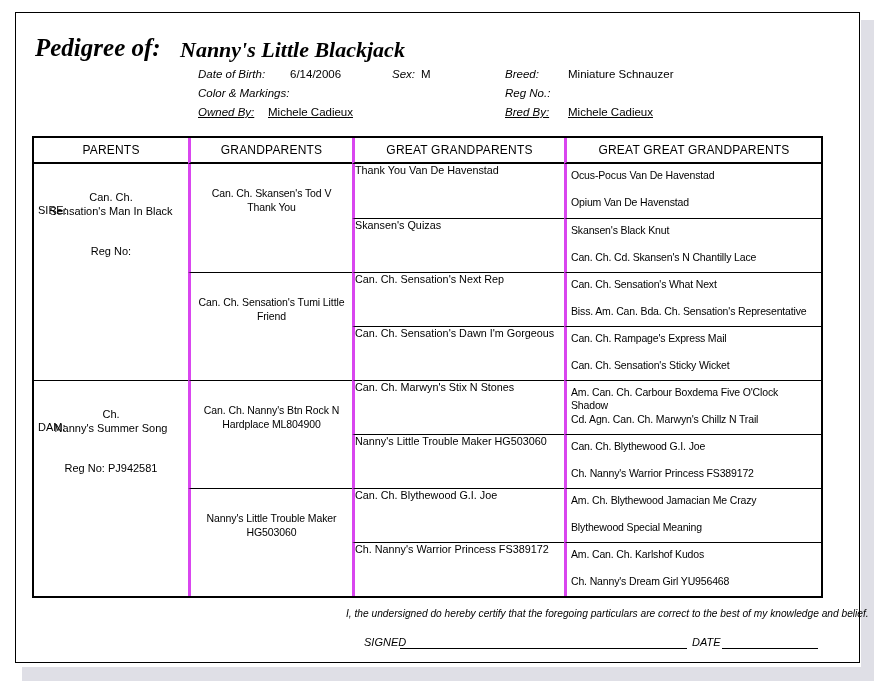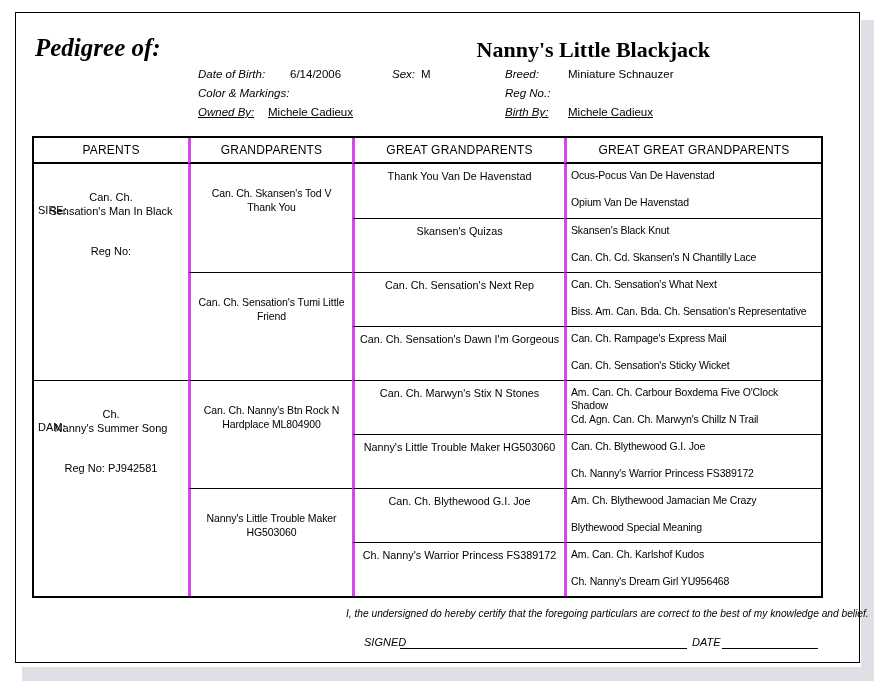--- a/index.html
+++ b/index.html
@@ -4,22 +4,22 @@
 <style>
   html,body{margin:0;padding:0;background:#ffffff;}
   .screen{position:relative;width:874px;height:681px;background:#ffffff;overflow:hidden;
           font-family:"Liberation Sans",sans-serif;color:#000;}
   .shadow-right{position:absolute;left:861px;top:20px;width:13px;height:661px;background:#dfdfe6;}
   .shadow-bottom{position:absolute;left:22px;top:667px;width:852px;height:14px;background:#dfdfe6;}
   .page-border{position:absolute;left:15px;top:12px;width:843px;height:649px;border:1px solid #000;}
 
   .pedigree-of{position:absolute;left:35px;top:34px;font-family:"Liberation Serif",serif;
                font-style:italic;font-weight:bold;font-size:25px;}
-  .doc-title{position:absolute;left:180px;top:37px;width:530px;text-align:right;
-             font-family:"Liberation Serif",serif;font-weight:bold;font-size:22px;}
+  .doc-title{position:absolute;left:180px;top:37px;width:530px;text-align:left;
+             font-family:"Liberation Serif",serif;font-style:italic;font-weight:bold;font-size:22px;}
 
   .info span{position:absolute;font-size:11.5px;white-space:nowrap;margin-left:35px;}
   .lbl{font-style:italic;}
   .r1{top:68px;} .r2{top:87px;} .r3{top:106px;text-decoration:underline;}
   .c-lbl1{left:163px;} .c-val-date{left:255px;} .c-sex-lbl{left:357px;} .c-sex-val{left:386px;}
   .c-lbl2{left:470px;} .c-val2{left:533px;} .c-owned-val{left:233px;}
 
   .ped-table{position:absolute;left:32px;top:136px;display:grid;
              grid-template-columns:154px 164px 212px 257px;
              grid-template-rows:26px repeat(8,54px);
@@ -30,21 +30,21 @@
   .th{display:flex;align-items:center;justify-content:center;border-bottom:2px solid #000;
       font-size:12px;letter-spacing:.2px;white-space:nowrap;}
 
   .p-label{position:absolute;top:3px;left:4px;margin-top:37px;}
   .p-name{position:absolute;top:26px;left:2px;right:2px;text-align:center;
           white-space:pre-line;line-height:14px;}
   .p-reg{position:absolute;top:81px;left:0;right:0;text-align:center;}
 
   .gp-cell{padding:22px 0 0;text-align:center;white-space:pre-line;line-height:14px;
            font-size:10.5px;letter-spacing:-.1px;}
-  .ggp-cell{padding-top:6px;text-align:center;font-size:10.8px;white-space:nowrap;}
+  .ggp-cell{text-align:left;font-size:10.8px;white-space:nowrap;}
   .gg-name{position:absolute;left:4px;right:2px;line-height:13px;white-space:pre-line;
            font-size:10.5px;letter-spacing:-.15px;}
   .gg-sire{top:5px;} .gg-dam{top:32px;}
 
   .certify{position:absolute;left:346px;top:608px;font-style:italic;font-size:10.2px;white-space:nowrap;}
   .sig-lbl{position:absolute;font-style:italic;font-size:11px;}
   .signed-lbl{left:364px;top:636px;}
   .date-lbl{left:692px;top:636px;}
   .sig-line{position:absolute;border-bottom:1px solid #000;height:14px;top:634px;}
   .signed-line{left:400px;width:287px;}
@@ -69,21 +69,21 @@
     <span class="lbl r1 c-lbl2">Breed:</span>
     <span class="r1 c-val2">Miniature Schnauzer</span>
 
     <span class="lbl r2 c-lbl1">Color &amp; Markings:</span>
     <span class="r2 c-owned-val"></span>
     <span class="lbl r2 c-lbl2">Reg No.:</span>
     <span class="r2 c-val2"></span>
 
     <span class="lbl r3 c-lbl1">Owned By:</span>
     <span class="r3 c-owned-val">Michele Cadieux</span>
-    <span class="lbl r3 c-lbl2">Birth By:</span>
+    <span class="lbl r3 c-lbl2">Bred By:</span>
     <span class="r3 c-val2">Michele Cadieux</span>
   </div>
 
   <div class="ped-table">
     <div class="cell th" style="grid-area:1/1/2/2">PARENTS</div>
     <div class="cell th bl" style="grid-area:1/2/2/3">GRANDPARENTS</div>
     <div class="cell th bl" style="grid-area:1/3/2/4">GREAT GRANDPARENTS</div>
     <div class="cell th bl" style="grid-area:1/4/2/5">GREAT GREAT GRANDPARENTS</div>
 
     <div class="cell" style="grid-area:2/1/6/2">

